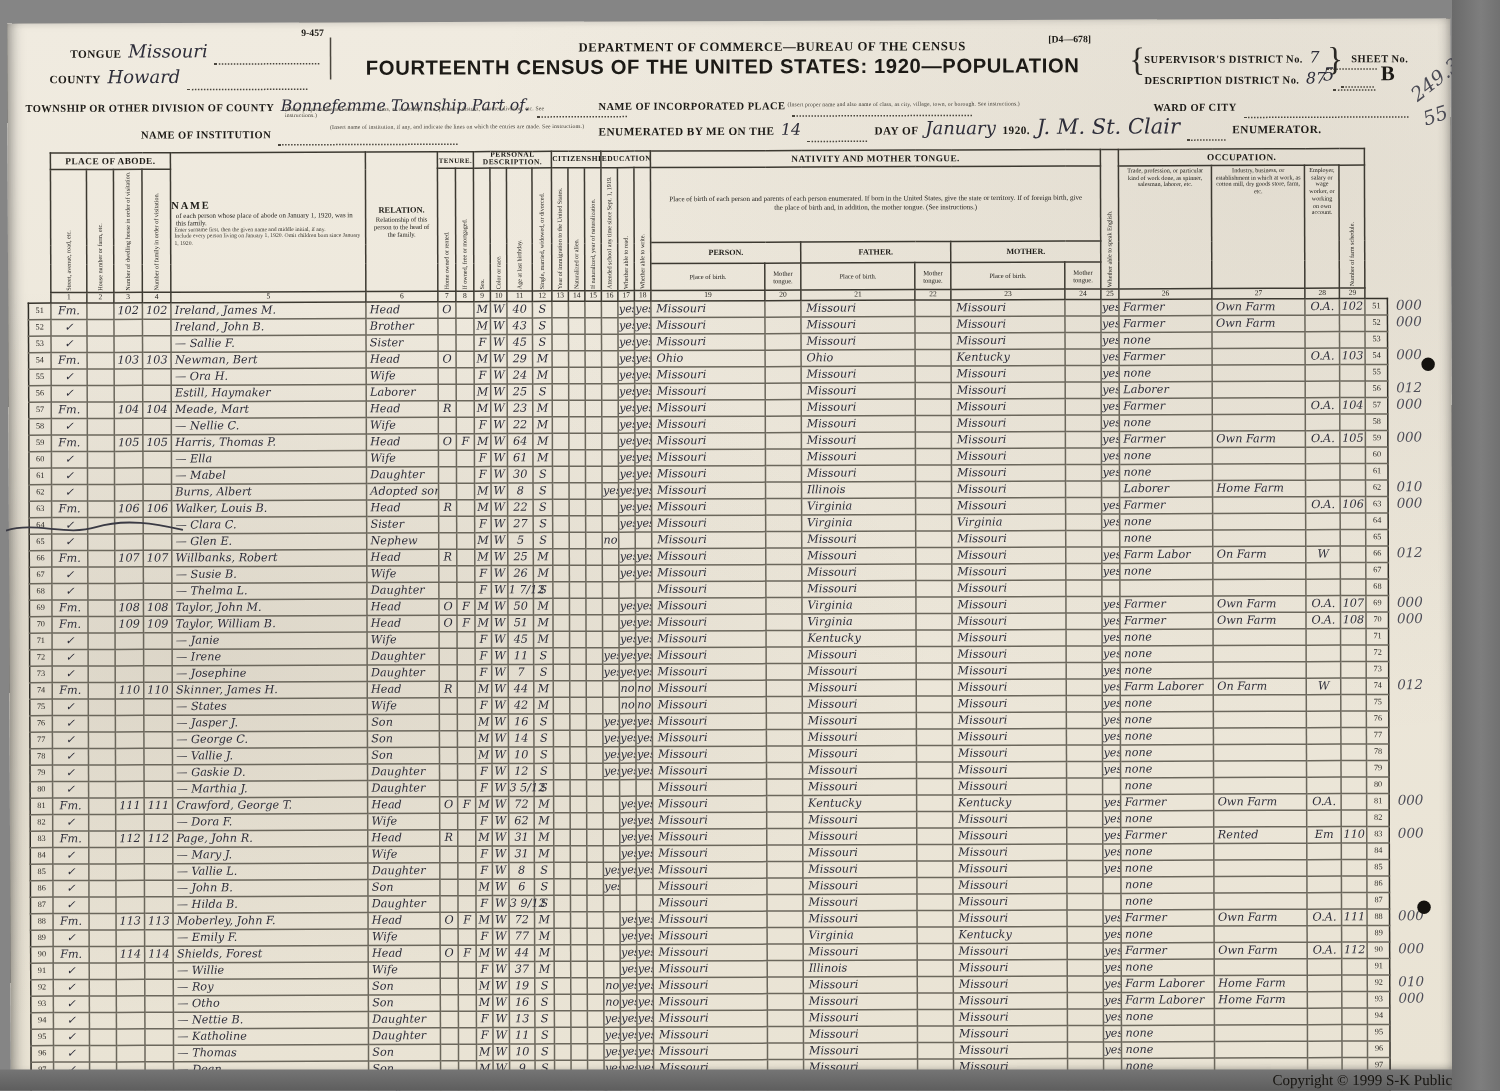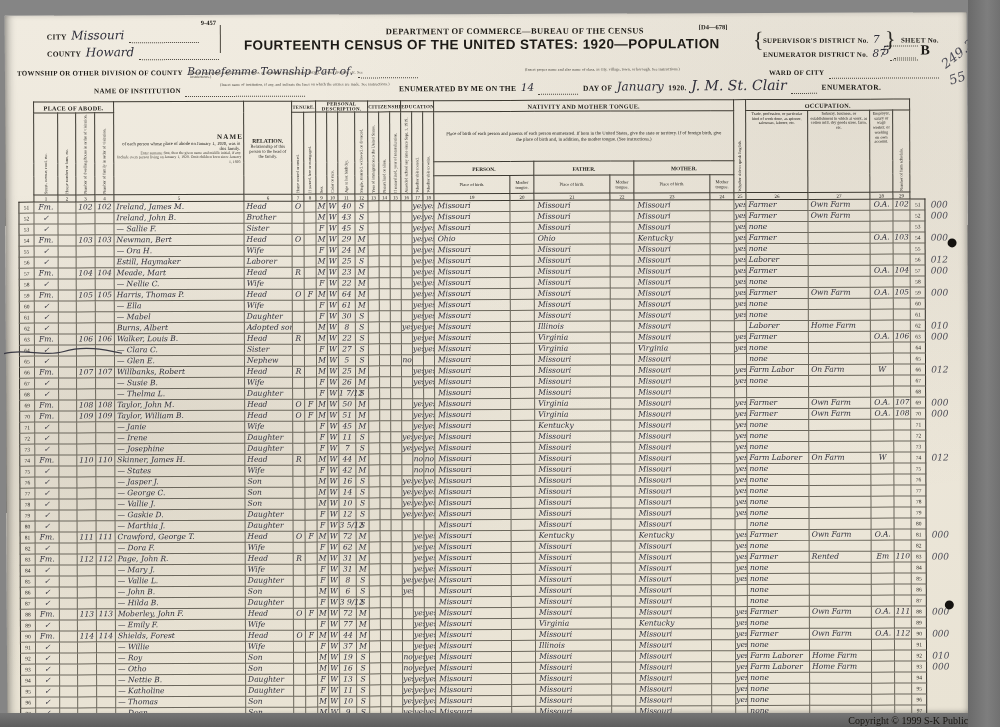--- a/index.html
+++ b/index.html
@@ -45,21 +45,21 @@
   thead tr.h1{height:11px;} thead tr.h2{height:30px;} thead tr.h3{height:8px;}
   thead tr.h4{height:11px;} thead tr.h5{height:7px;}
   tbody tr{height:10.7px;}
   tbody td{line-height:10px;}
   .gt{font-size:6.2px;font-weight:bold;letter-spacing:.3px;}
   .vt{writing-mode:vertical-rl;transform:rotate(180deg);font-size:4.1px;line-height:1.1;text-align:left;padding:1px 0;}
   .ot{font-size:4.1px;line-height:1.15;vertical-align:top;padding:1px 2px;text-align:center;}
   .natdesc{font-size:4.7px;line-height:1.2;padding:1px 10px;text-align:center;}
   .pfm{font-size:5.4px;font-weight:bold;}
   .pobmt{font-size:4.4px;}
-  .namehead{text-align:right;}
+  .namehead{text-align:left;}
   .nt{font-size:7px;font-weight:bold;letter-spacing:1.2px;}
   .nd{font-size:4.6px;line-height:1.15;padding:0 3px;}
   .nn{font-size:3.8px;line-height:1.1;color:#38352e;padding:0 2px;}
   .rt{font-size:5.6px;font-weight:bold;}
   .rd{font-size:4.4px;line-height:1.15;padding:0 2px;}
   .cnum{font-size:5px;}
   .c-ln{font-size:5.5px;text-align:center;color:#2a2824;}
   .c-lnh,.c-tallyh{border:none !important;background:transparent;}
   tbody .hw{font-family:"DejaVu Serif",serif;font-style:italic;color:#2e2e3a;font-size:7.5px;white-space:nowrap;}
   .c-name{font-size:8px;text-align:left;padding-left:2px;}
@@ -95,55 +95,59 @@
     <div class="hdr">
 
       <span class="abs plate" style="left:196px;top:4px;">9-457</span>
       <div class="vline" style="left:215px;top:10px;height:28px;"></div>
 
       <div class="abs dept" style="left:324px;top:12px;width:372px;">DEPARTMENT OF COMMERCE—BUREAU OF THE CENSUS</div>
       <div class="abs bigtitle" style="left:239px;top:23px;width:360px;">FOURTEENTH CENSUS OF THE UNITED STATES: 1920—POPULATION</div>
       <span class="abs plate" style="left:694px;top:10px;">[D4—678]</span>
 
       <div class="abs" style="left:42px;top:10px;">
-        <span class="lbl-lg">CITY</span>
+        <span class="lbl-lg">TONGUE</span>
         <span class="hw hw-lg">Missouri</span>
         <span class="dotline" style="width:70px;"></span>
       </div>
-      <div class="abs" style="left:42px;top:27px;">
+      <div class="abs" style="left:28px;top:27px;">
         <span class="lbl-lg">COUNTY</span>
         <span class="hw hw-lg">Howard</span>
         <span class="dotline" style="width:80px;"></span>
       </div>
       <div class="abs" style="left:12px;top:46px;">
         <span class="lbl">TOWNSHIP OR OTHER DIVISION OF COUNTY</span>
         <span class="hw hw-md">Bonnefemme Township Part of.</span>
         <span class="dotline" style="width:60px;"></span>
       </div>
       <div class="abs fine" style="left:185px;top:56px;width:180px;white-space:normal;">(Insert proper name and also name of class, as township, town, precinct, district, or other division, etc.   See instructions.)</div>
       <div class="abs" style="left:89px;top:64px;text-align:center;">
         <span class="lbl">NAME OF INSTITUTION</span>
         <span class="dotline" style="width:120px;"></span>
       </div>
       <div class="abs fine" style="left:215px;top:68px;width:170px;white-space:normal;">(Insert name of institution, if any, and indicate the lines on which the entries are made.   See instructions.)</div>
 
+      <div class="abs" style="left:394px;top:46px;">
+        <span class="lbl">NAME OF INCORPORATED PLACE</span>
+        <span class="dotline" style="width:120px;"></span>
+      </div>
       <div class="abs fine" style="left:520px;top:54px;width:190px;white-space:normal;">(Insert proper name and also name of class, as city, village, town, or borough.   See instructions.)</div>
       <div class="abs" style="left:764px;top:48px;">
         <span class="lbl">WARD OF CITY</span>
         <span class="dotline" style="width:110px;"></span>
       </div>
 
       <span class="abs brace" style="left:748px;top:14px;">{</span>
       <div class="abs" style="left:758px;top:16px;">
         <span class="lbl">SUPERVISOR'S DISTRICT No.</span>
         <span class="hw hw-md">7</span>
         <span class="dotline" style="width:34px;"></span>
       </div>
       <div class="abs" style="left:758px;top:30px;">
-        <span class="lbl">ENUMERATOR DISTRICT No.</span>
+        <span class="lbl">DESCRIPTION DISTRICT No.</span>
         <span class="hw hw-md">87</span>
         <span class="dotline" style="width:28px;"></span>
       </div>
       <span class="abs brace" style="left:880px;top:14px;">}</span>
       <div class="abs" style="left:896px;top:16px;">
         <span class="lbl">SHEET No.</span>
       </div>
       <div class="abs" style="left:877px;top:28px;">
         <span class="hw hw-lg">5</span>
         <span class="dotline" style="width:22px;"></span>

